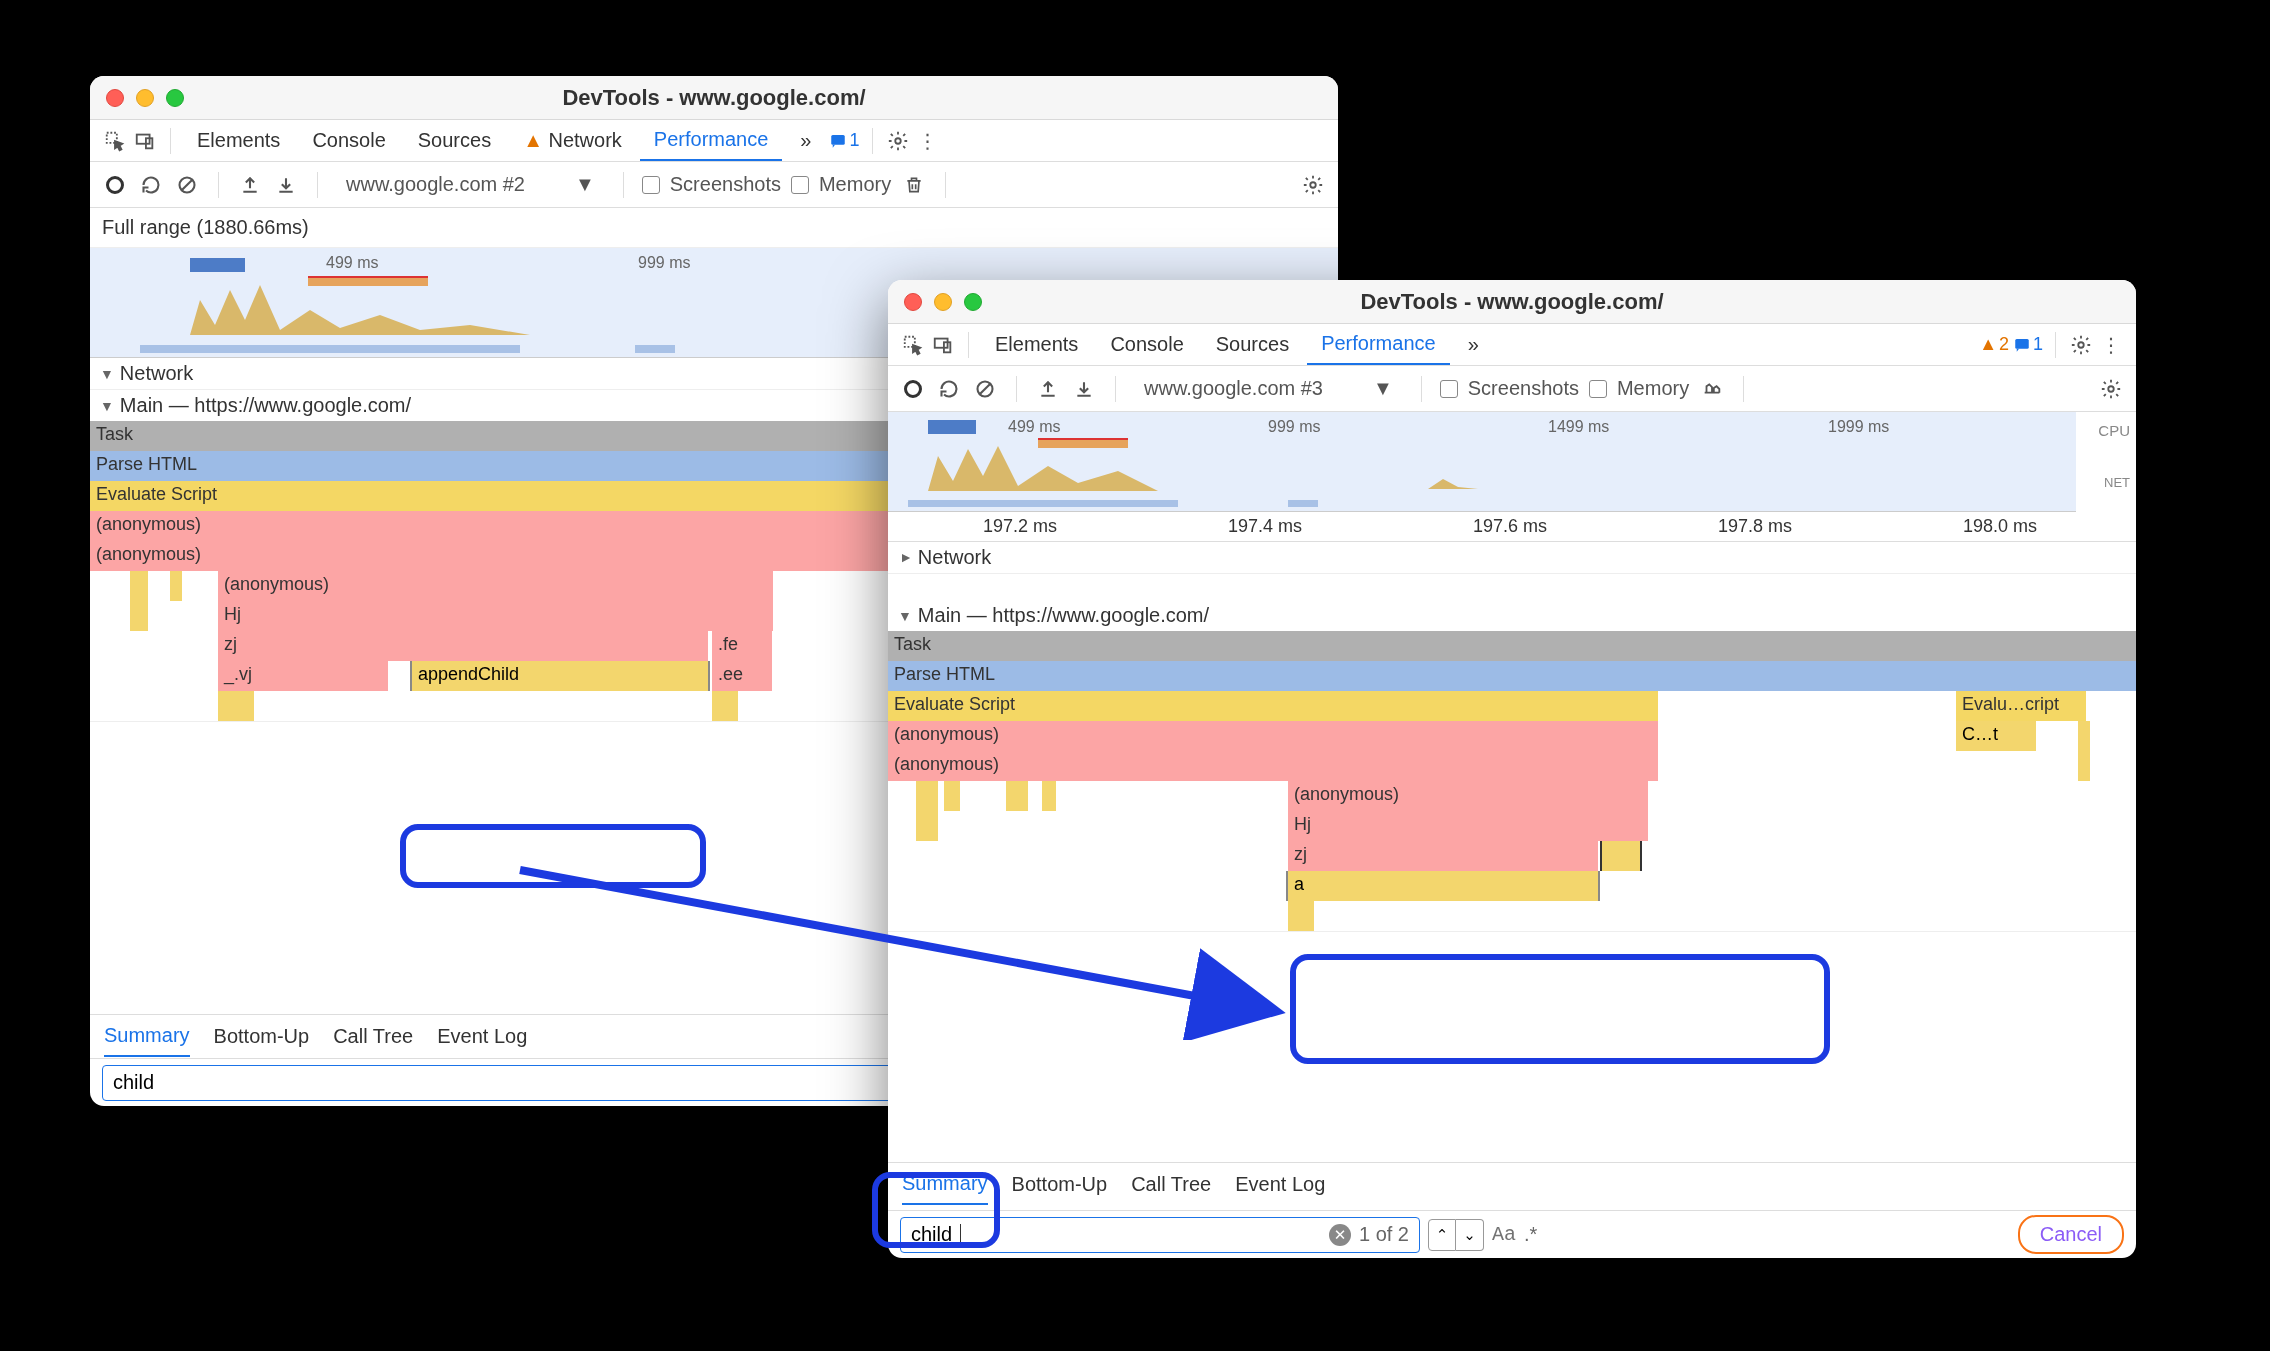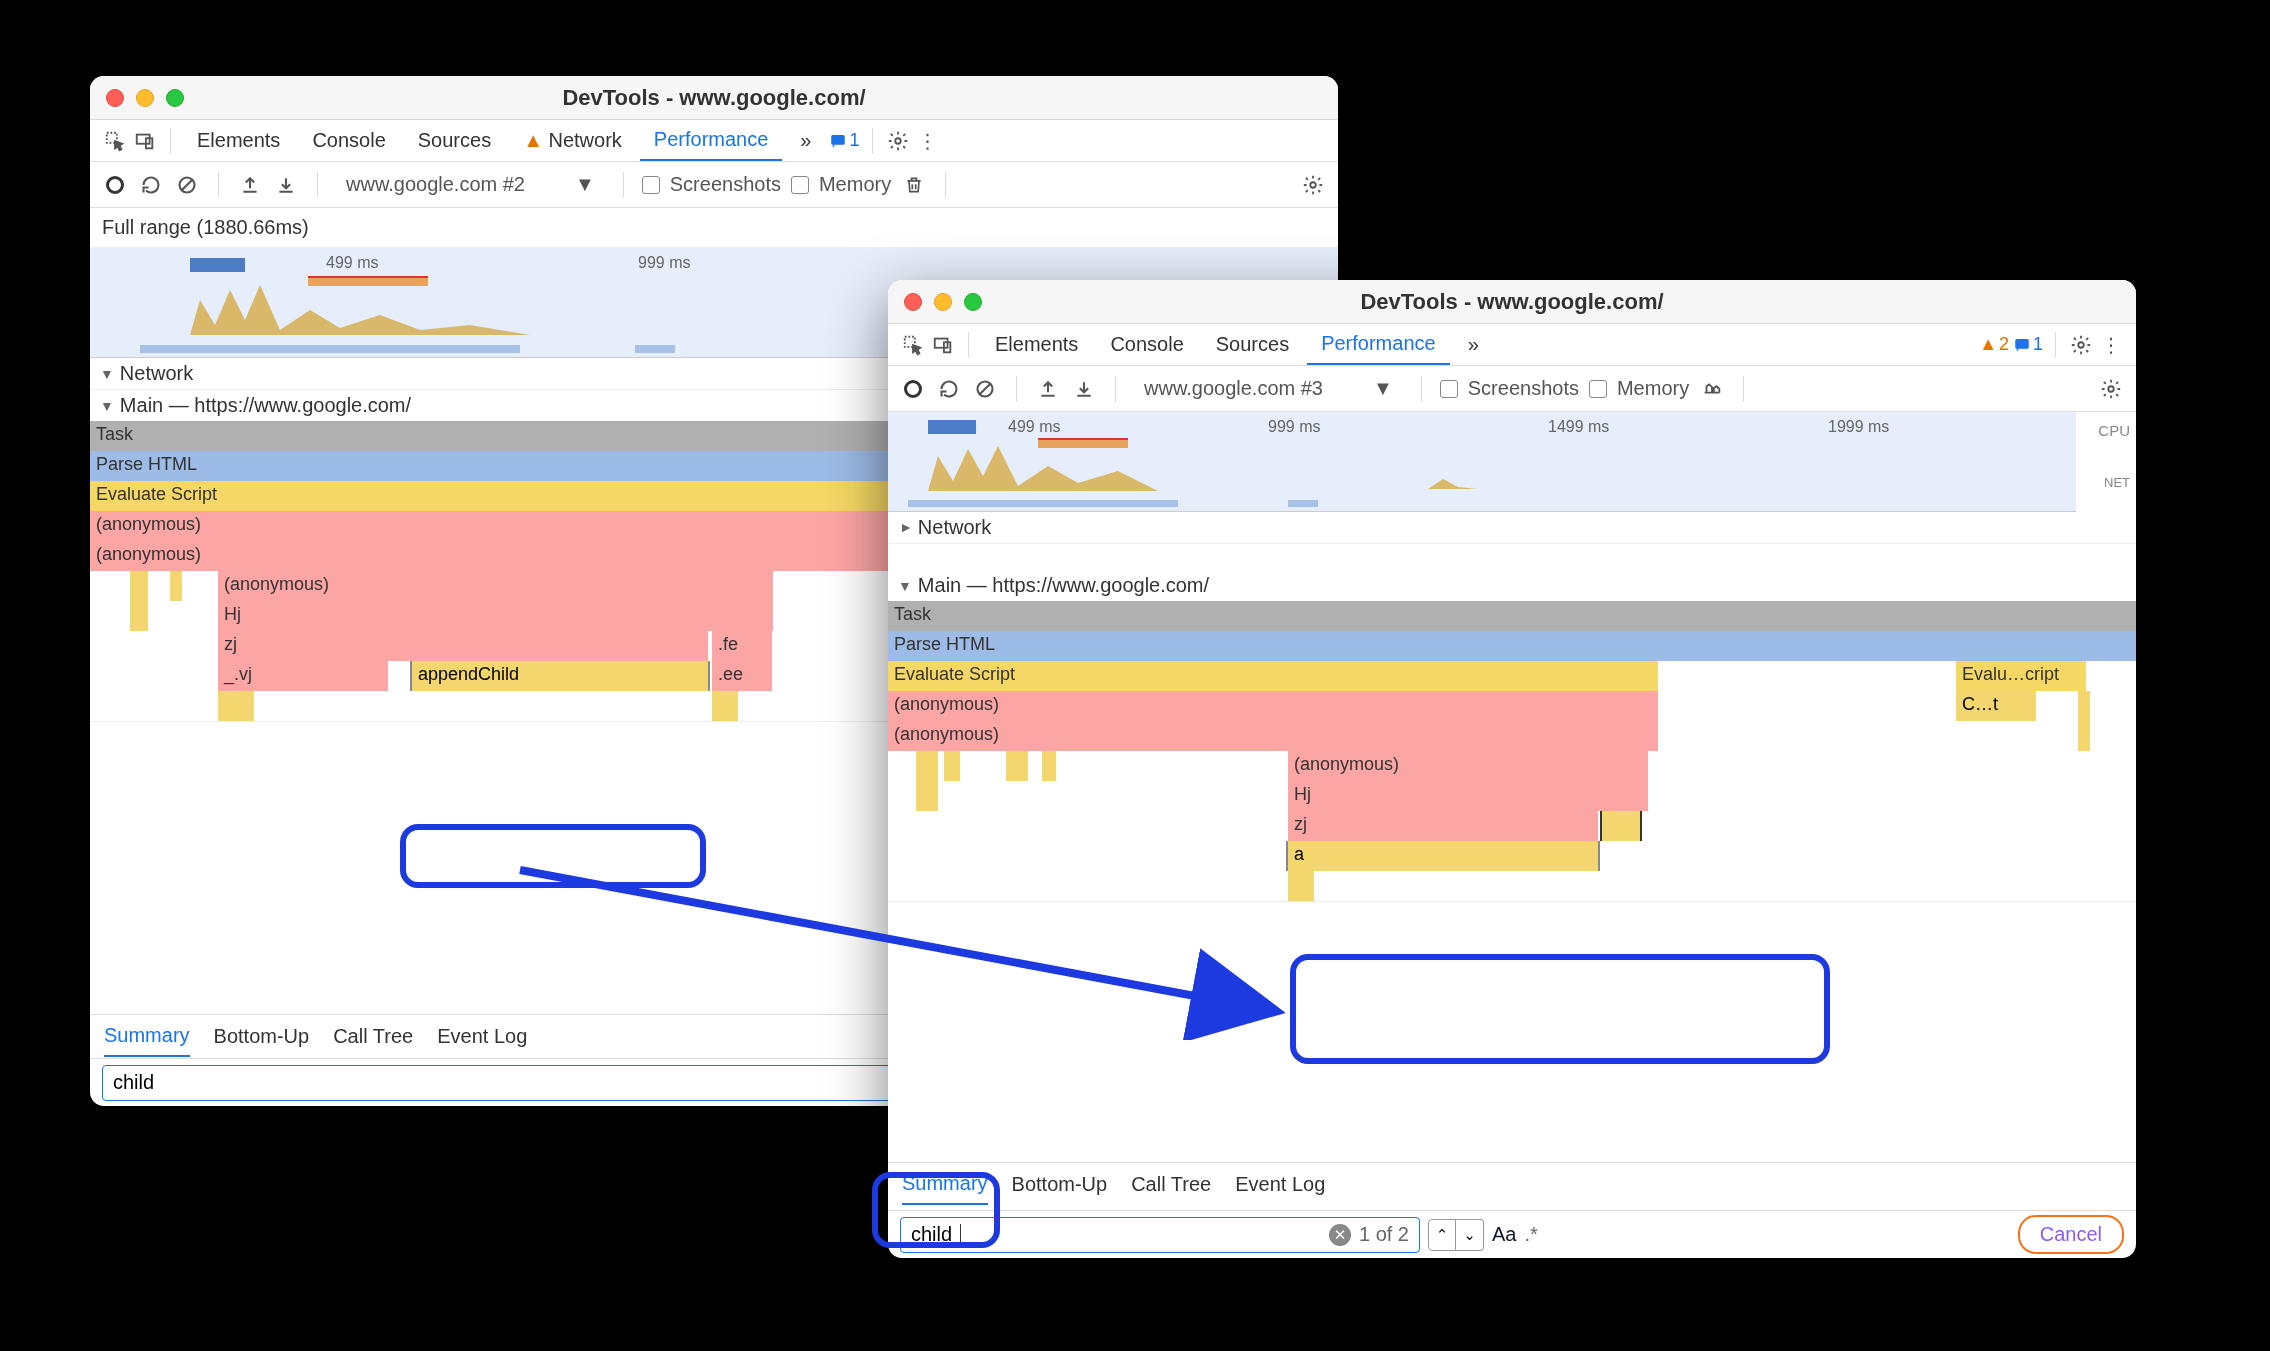--- a/index.html
+++ b/index.html
@@ -145,21 +145,21 @@
     display: flex;
     align-items: center;
     padding: 0 10px;
     gap: 8px;
   }
   .clearx { width: 22px; height: 22px; border-radius: 50%; background: #888; color: #fff; display: inline-flex; align-items: center; justify-content: center; font-size: 15px; }
   .res-count { color: #666; }
   .nav-btn { width: 28px; height: 32px; border: 1px solid #999; display: inline-flex; align-items: center; justify-content: center; font-size: 15px; }
   .nav-btn:first-of-type { border-radius: 4px 0 0 4px; }
   .nav-btn:last-of-type { border-radius: 0 4px 4px 0; border-left: none; }
-  .aa { color: #0f172a; }
+  .aa { color: #737373; font-family: Liberation Mono, monospace; }
   .regex { color: #666; }
   .cancel-btn { border: 2px solid #f97316; color: #8b5cf6; border-radius: 18px; padding: 6px 20px; cursor: pointer; }
 
   .highlight-box {
     position: absolute;
     border: 6px solid #1c3ae0;
     border-radius: 18px;
     pointer-events: none;
     z-index: 50;
   }
@@ -490,20 +490,27 @@
         </svg>
     </div>
     <div style="position:absolute;left:40px;top:8px;width:48px;height:14px;background:#4d7cc7;"></div>
     <div style="position:absolute;left:150px;top:26px;width:90px;height:10px;background:#e6a35c;border-top:2px solid #d33;"></div>
     <div style="position:absolute;bottom:4px;left:20px;width:270px;height:7px;background:#a8c1e6;"></div>
     <div style="position:absolute;bottom:4px;left:400px;width:30px;height:7px;background:#a8c1e6;"></div>
   </div>
   <div style="position:absolute;right:6px;top:142px;font-size:15px;color:#888;">CPU</div>
   <div style="position:absolute;right:6px;top:195px;font-size:13px;color:#888;">NET</div>
 
+  <div class="ruler">
+    <span style="left:95px">197.2 ms</span>
+    <span style="left:340px">197.4 ms</span>
+    <span style="left:585px">197.6 ms</span>
+    <span style="left:830px">197.8 ms</span>
+    <span style="left:1075px">198.0 ms</span>
+  </div>
 
   <div class="track">
     <div class="track-header">
         <span class="disclosure closed">▼</span>
         <span>Network</span>
       </div>
   </div>
   <div style="height:26px;"></div>
 
   <div class="track">

